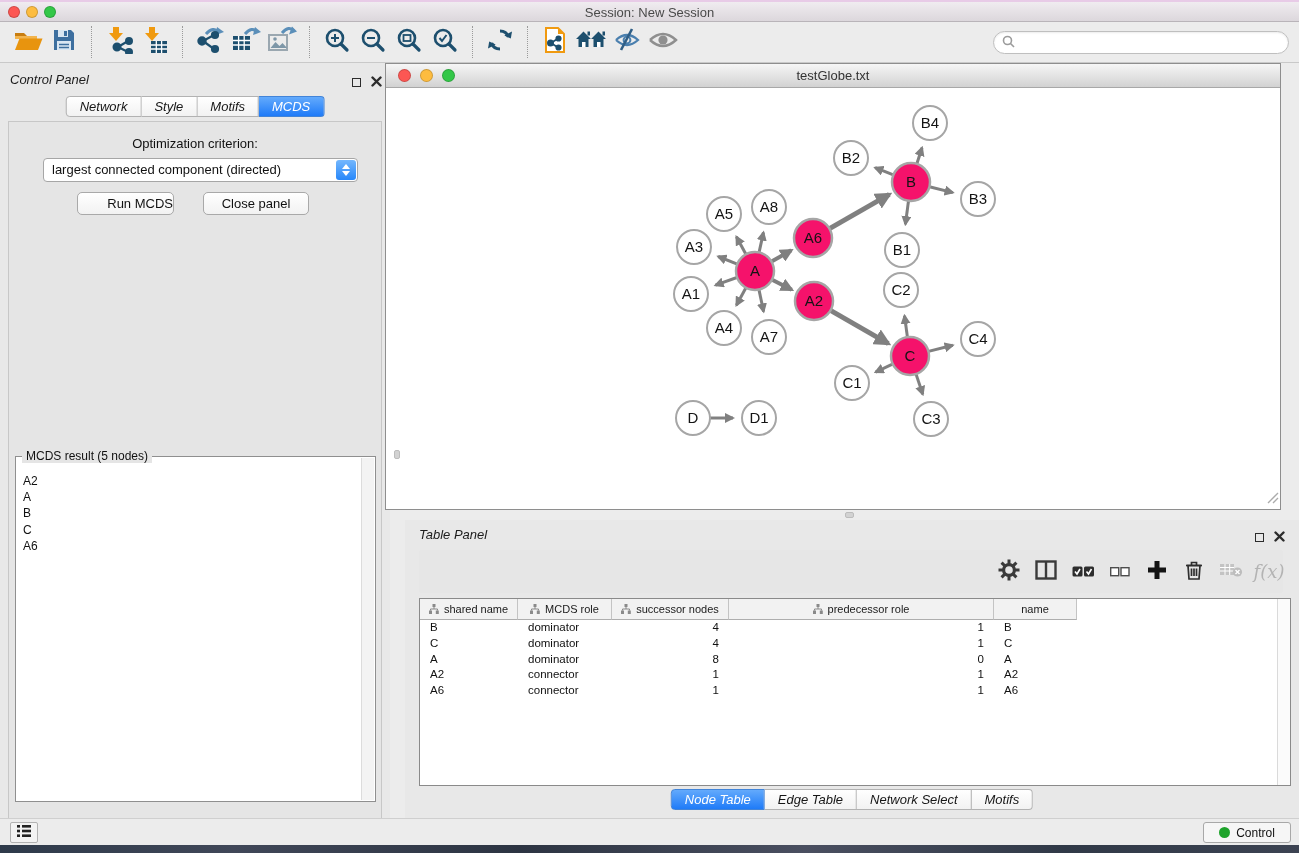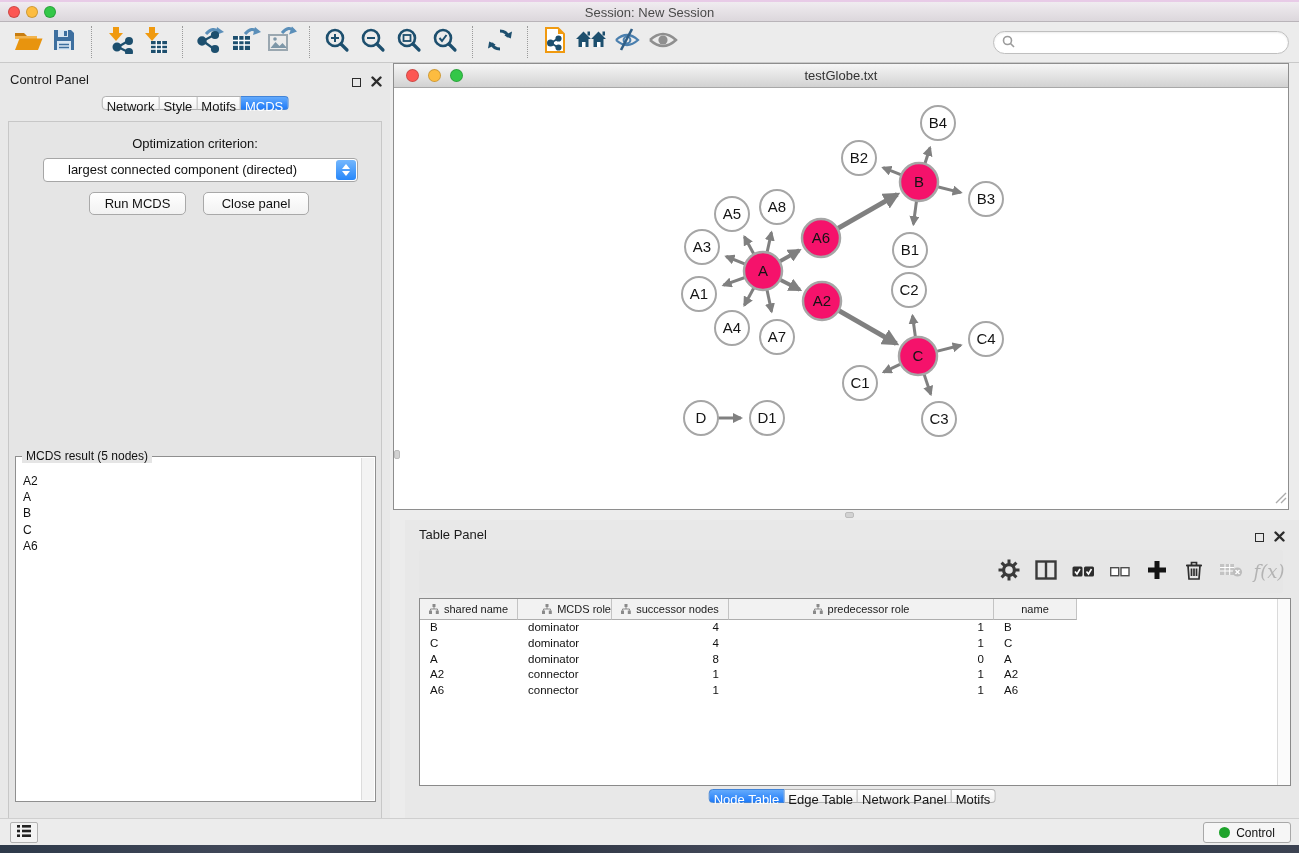--- a/index.html
+++ b/index.html
@@ -32,76 +32,76 @@
   .tool-sep { width:0; height:32px; border-left:1px dotted #9a9a9a; margin:0 9px; }
   .search-wrap {
     position:absolute; right:10px; top:9px; width:296px; height:23px;
     background:#fff; border:1px solid #bfbfbf; border-radius:12px;
     display:flex; align-items:center; padding-left:8px;
     box-shadow: inset 0 1px 2px rgba(0,0,0,.08);
   }
   .search-wrap input { border:none; outline:none; flex:1; font-size:12px; background:transparent; margin-left:5px; }
   
   .ctrl-panel { position:absolute; left:0; top:63px; width:390px; height:755px; background:#e8e8e8; }
-  .panel-title { position:absolute; left:10px; top:9px; font-size:13px; color:#1c1c1c; }
+  .panel-title { position:absolute; left:10px; top:9px; font-size:13px; color:#1c1c1c;font-style:italic; }
   .win-icons { position:absolute; top:10px; display:flex; gap:10px; align-items:center; }
   .ctrl-panel .win-icons { right:8px; }
   .float-icon { width:9px; height:9px; border:1.5px solid #2c2c2c; display:inline-block; }
   .seg { display:inline-flex; }
   .seg-btn {
-    height:14px; line-height:19px; padding:0 4px; font-size:13px; color:#161616;
-    background:linear-gradient(#ffffff,#f2f2f2); border:1px solid #b2b2b2; border-left:none;
+    height:21px; line-height:19px; padding:0 13px; font-size:13px; color:#161616;
+    background:linear-gradient(#ffffff,#f2f2f2); border:1px solid #b2b2b2; border-left:none;font-style:italic;
   }
   .seg-btn:first-child { border-left:1px solid #b2b2b2; border-radius:4px 0 0 4px; }
   .seg-btn:last-child { border-radius:0 4px 4px 0; }
   .seg-btn.active {
     background:linear-gradient(#63aafc,#1f7bf8); color:#fff; border-color:#4284d8;
   }
   .ctrl-tabs { position:absolute; left:50%; transform:translateX(-50%); top:33px; }
   .cp-body {
     position:absolute; left:8px; top:58px; width:374px; height:832px;
     background:#e5e5e5; border:1px solid #c7c7c7;
   }
   .opt-label { position:absolute; top:14px; left:0; right:0; text-align:center; font-size:13px; color:#111; }
   .criterion-select {
     position:absolute; left:34px; top:36px; width:315px; height:24px;
     background:#fff; border:1px solid #a6a6a6; border-radius:4px;
-    font-size:13px; line-height:22px; padding-left:24px; color:#111;
+    font-size:13px; line-height:22px; padding-left:8px; color:#111;
   }
   .select-stepper {
     position:absolute; right:1px; top:1px; width:20px; height:20px; border-radius:3px;
     background:linear-gradient(#74b7fd,#2787fa);
     display:flex; flex-direction:column; align-items:center; justify-content:center; gap:2px;
   }
   .chev-up { width:0; height:0; border-left:4px solid transparent; border-right:4px solid transparent; border-bottom:5px solid #fff; }
   .chev-down { width:0; height:0; border-left:4px solid transparent; border-right:4px solid transparent; border-top:5px solid #fff; }
   .cp-btn {
     position:absolute; top:70px; height:23px; font-size:13px; color:#111;
     background:linear-gradient(#ffffff,#f2f2f2); border:1px solid #a9a9a9; border-radius:5px;
     font-family:"Liberation Sans",sans-serif;
   }
-  .run-btn { left:80px; width:97px; }
+  .run-btn { left:68px; width:97px;text-align:right; }
   .closep-btn { left:194px; width:106px; }
   .result-fieldset {
     position:absolute; left:6px; top:334px; width:361px; height:346px;
     border:1px solid #8f8f8f; background:#fff;
   }
   .result-legend {
     position:absolute; top:-8px; left:6px; background:#e5e5e5; padding:0 4px;
     font-size:12px; color:#111;
   }
   .result-list { position:absolute; left:1px; top:8px; right:15px; bottom:1px; padding:8px 0 0 6px; overflow:hidden; }
   .mcds-item { font-size:12px; line-height:16.2px; color:#111; }
   .result-scroll {
     position:absolute; top:1px; right:1px; bottom:1px; width:13px;
     background:#f3f3f3; border-left:1px solid #dcdcdc;
   }
   
   .net-win {
-    position:absolute; left:393px; top:63px; width:896px; height:447px;
+    position:absolute; left:385px; top:63px; width:896px; height:447px;
     background:#fff; border:1px solid #8e8e8e;
   }
   .net-title {
     position:relative; height:24px;
     background:linear-gradient(#f6f6f6,#d2d2d2); border-bottom:1px solid #a8a8a8;
   }
   .net-title .tl-dots { top:5px; left:12px; gap:9px; }
   .net-title .tl-dot { width:13px; height:13px; }
   .net-title-text { position:absolute; left:0; right:0; top:4px; text-align:center; font-size:13px; color:#333; }
   .net-canvas { position:absolute; left:0; top:24px; width:894px; height:421px; background:#fff; }
@@ -628,21 +628,21 @@
           <span style="display: inline-flex;">
             <svg width="10" height="10" viewBox="0 0 10 10">
               <rect x="3.5" y="0" width="3" height="3" fill="#8a8a8a"></rect>
               <rect x="0" y="6.5" width="3" height="3.5" fill="#8a8a8a"></rect>
               <rect x="6.8" y="6.5" width="3" height="3.5" fill="#8a8a8a"></rect>
               <path d="M5 3 v2 M1.5 6.5 v-1.5 h7 v1.5" stroke="#8a8a8a" fill="none"></path>
             </svg>
           </span>
           <span>shared name</span>
         </div>
-        <div class="dt-hcell" style="width: 94px; justify-content: flex-end;">
+        <div class="dt-hcell" style="width: 94px;">
           <span style="display: inline-flex;">
             <svg width="10" height="10" viewBox="0 0 10 10">
               <rect x="3.5" y="0" width="3" height="3" fill="#8a8a8a"></rect>
               <rect x="0" y="6.5" width="3" height="3.5" fill="#8a8a8a"></rect>
               <rect x="6.8" y="6.5" width="3" height="3.5" fill="#8a8a8a"></rect>
               <path d="M5 3 v2 M1.5 6.5 v-1.5 h7 v1.5" stroke="#8a8a8a" fill="none"></path>
             </svg>
           </span>
           <span>MCDS role</span>
         </div>
@@ -707,21 +707,21 @@
           <div class="dt-cell" style="width: 117px; text-align: right; padding: 0px 10px 0px 0px;">1</div>
           <div class="dt-cell" style="width: 265px; text-align: right; padding: 0px 10px 0px 0px;">1</div>
           <div class="dt-cell" style="width: 83px; text-align: left; padding: 0px 0px 0px 10px;">A6</div>
         </div>
       </div>
     <div class="dt-scroll"></div>
   </div>
   <div class="seg tbl-tabs" id="tbl-tabs">
       <div class="seg-btn active">Node Table</div>
       <div class="seg-btn">Edge Table</div>
-      <div class="seg-btn">Network Panel</div>
+      <div class="seg-btn">Network Select</div>
       <div class="seg-btn">Motifs</div>
     </div>
 </div>
 
 <div class="statusbar">
   <div class="list-btn">
     <span>
       <svg width="16" height="14" viewBox="0 0 16 14">
         <g fill="#222">
           <rect x="1" y="1" width="3" height="2.6"></rect>

